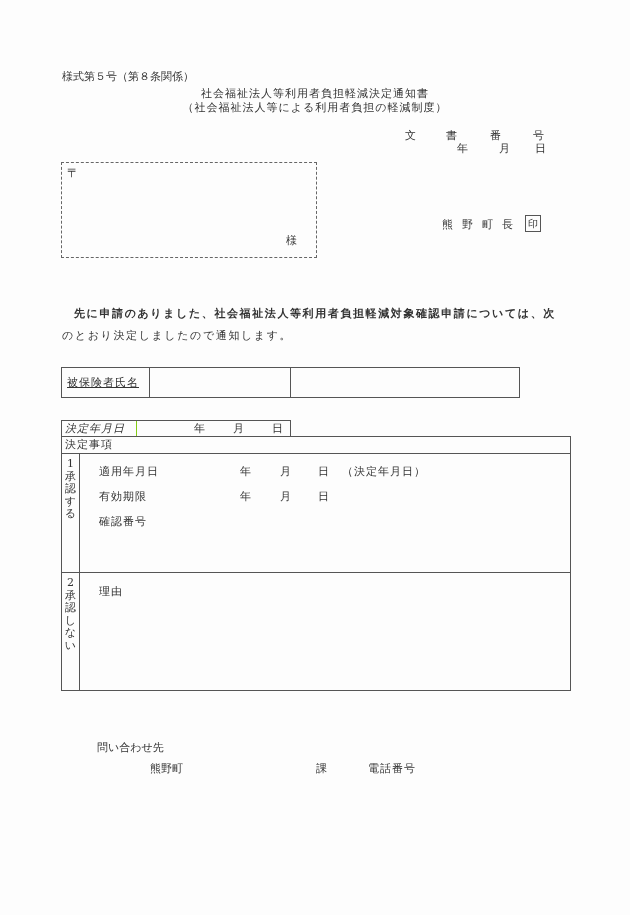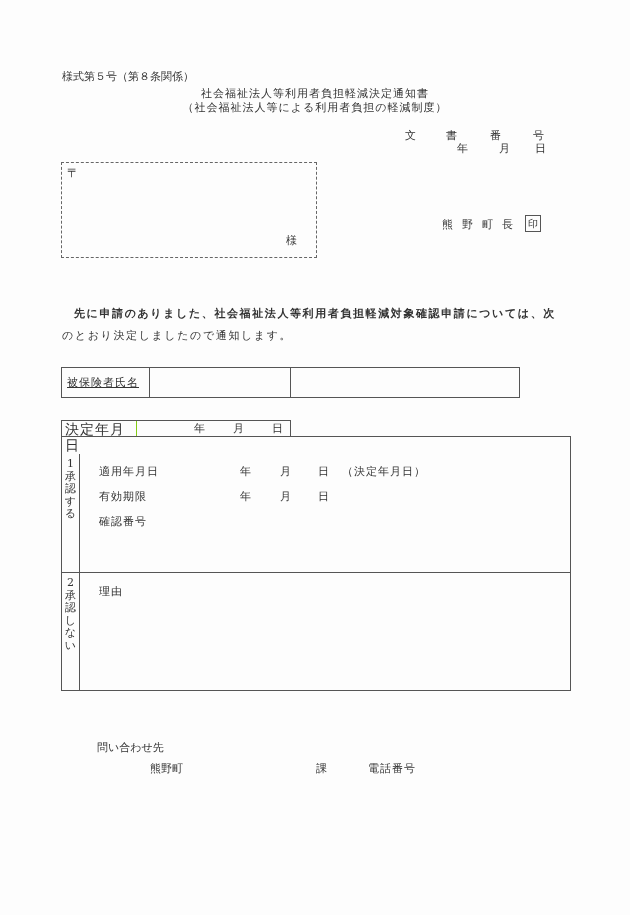--- a/index.html
+++ b/index.html
@@ -64,21 +64,21 @@
     
     .decision-date {
       position: absolute; left: 61px; top: 420px;
       width: 228px; height: 16px;
       border: 1px solid #555; border-bottom: none;
       display: flex;
     }
     .decision-date .lbl {
       width: 75px; border-right: 1px solid #84cc16;
       padding-left: 3px; box-sizing: border-box;
-      font-size: 14px; line-height: 16px; letter-spacing: 1px;
+      font-size: 11px; line-height: 16px; letter-spacing: 1px; font-style: italic;
     }
     .decision-date .val {
       flex: 1; position: relative; font-size: 11px; line-height: 16px;
     }
 
     .decision-box {
       position: absolute; left: 61px; top: 436px;
       width: 508px; height: 253px;
       border: 1px solid #555;
     }
@@ -148,20 +148,21 @@
 <div class="decision-date">
   <div class="lbl">決定年月日</div>
   <div class="val">
     <span style="position:absolute;left:57px">年</span>
     <span style="position:absolute;left:96px">月</span>
     <span style="position:absolute;left:135px">日</span>
   </div>
 </div>
 
 <div class="decision-box">
+  <div class="decision-head">決定事項</div>
 
   <div class="section s1">
     <div class="vlabel">
       <span>1</span>
       <span>承</span>
       <span>認</span>
       <span>す</span>
       <span>る</span>
     </div>
     <div class="section-body">

